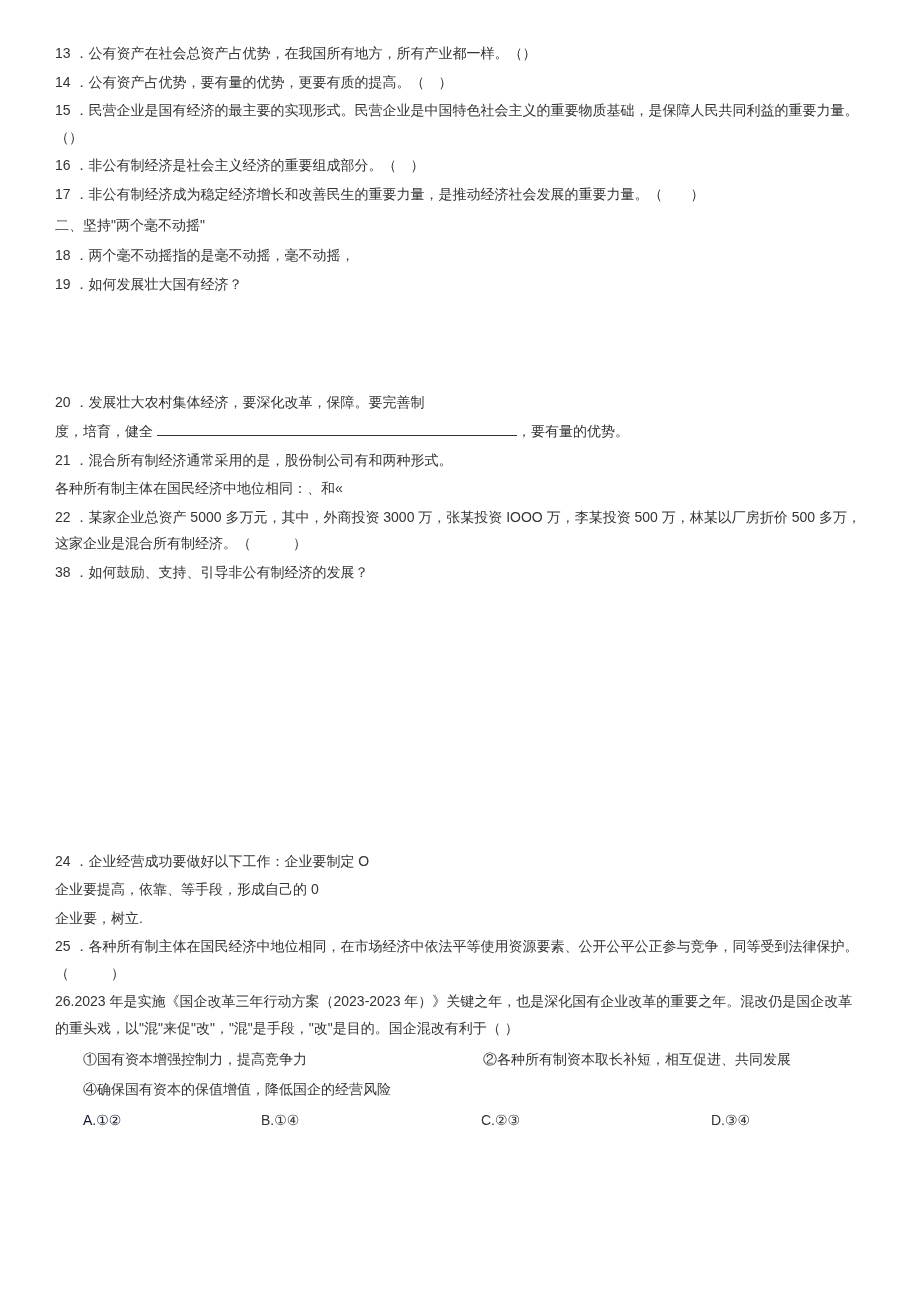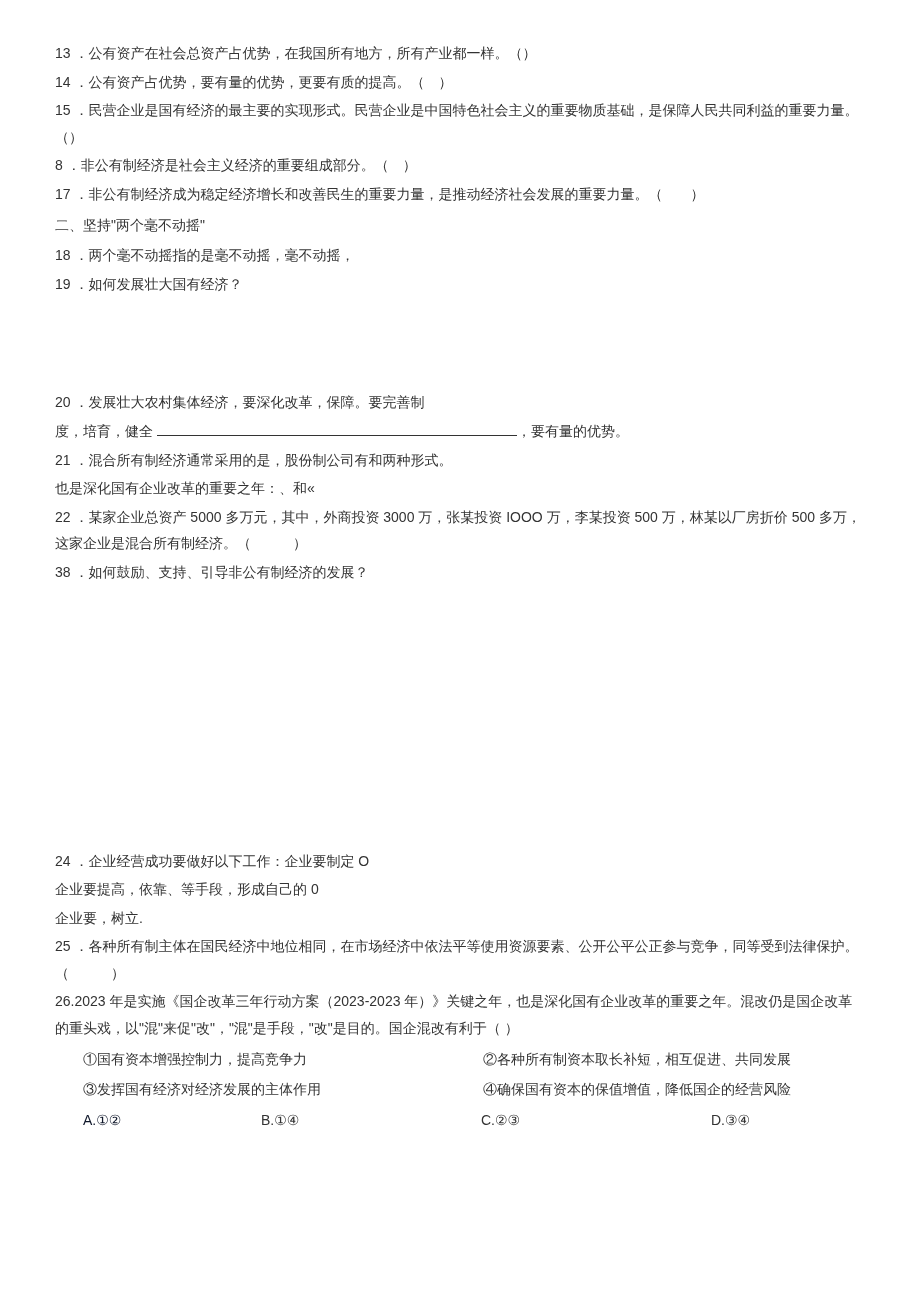--- a/index.html
+++ b/index.html
@@ -39,53 +39,52 @@
       height: 1em;
       vertical-align: baseline;
     }
   </style>
 </head>
 <body>
 
 <div class="line">13 ．公有资产在社会总资产占优势，在我国所有地方，所有产业都一样。（）</div>
 <div class="line">14 ．公有资产占优势，要有量的优势，更要有质的提高。（　）</div>
 <div class="line">15 ．民营企业是国有经济的最主要的实现形式。民营企业是中国特色社会主义的重要物质基础，是保障人民共同利益的重要力量。（）</div>
-<div class="line">8 ．非公有制经济是社会主义经济的重要组成部分。（　）</div>
+<div class="line">16 ．非公有制经济是社会主义经济的重要组成部分。（　）</div>
 <div class="line">17 ．非公有制经济成为稳定经济增长和改善民生的重要力量，是推动经济社会发展的重要力量。（　　）</div>
 
 <div class="section-heading">二、坚持"两个毫不动摇"</div>
 
 <div class="line">18 ．两个毫不动摇指的是毫不动摇，毫不动摇，</div>
 <div class="line">19 ．如何发展壮大国有经济？</div>
 
 <div class="gap-large"></div>
 
 <div class="line">20 ．发展壮大农村集体经济，要深化改革，保障。要完善制</div>
 <div class="line">
   <span>度，培育，健全 </span><span class="underline-span"></span><span>，要有量的优势。</span>
 </div>
 <div class="line">21 ．混合所有制经济通常采用的是，股份制公司有和两种形式。</div>
-<div class="line">也是深化国有企业改革的重要之年：、和«</div>
+<div class="line">各种所有制主体在国民经济中地位相同：、和«</div>
 <div class="line">22 ．某家企业总资产 5000 多万元，其中，外商投资 3000 万，张某投资 IOOO 万，李某投资 500 万，林某以厂房折价 500 多万，这家企业是混合所有制经济。（　　　）</div>
 <div class="line">38 ．如何鼓励、支持、引导非公有制经济的发展？</div>
 
 <div class="gap-xlarge"></div>
 
 <div class="line">24 ．企业经营成功要做好以下工作：企业要制定 O</div>
 <div class="line">企业要提高，依靠、等手段，形成自己的 0</div>
 <div class="line">企业要，树立.</div>
 <div class="line">25 ．各种所有制主体在国民经济中地位相同，在市场经济中依法平等使用资源要素、公开公平公正参与竞争，同等受到法律保护。（　　　）</div>
 <div class="line">26.2023 年是实施《国企改革三年行动方案（2023-2023 年）》关键之年，也是深化国有企业改革的重要之年。混改仍是国企改革的重头戏，以"混"来促"改"，"混"是手段，"改"是目的。国企混改有利于（ ）</div>
 
 <div class="options-row">
   <div class="opt-left">①国有资本增强控制力，提高竞争力</div>
   <div class="opt-right">②各种所有制资本取长补短，相互促进、共同发展</div>
 </div>
 <div class="options-row">
-  <div class="opt-left">③发挥国有经济对经济发展的主体作用</div>
   <div class="opt-right">④确保国有资本的保值增值，降低国企的经营风险</div>
 </div>
 
 <div class="choices-row">
   <div class="choice-a">A.①②</div>
   <div class="choice-b">B.①④</div>
   <div class="choice-c">C.②③</div>
   <div class="choice-d">D.③④</div>
 </div>
 

